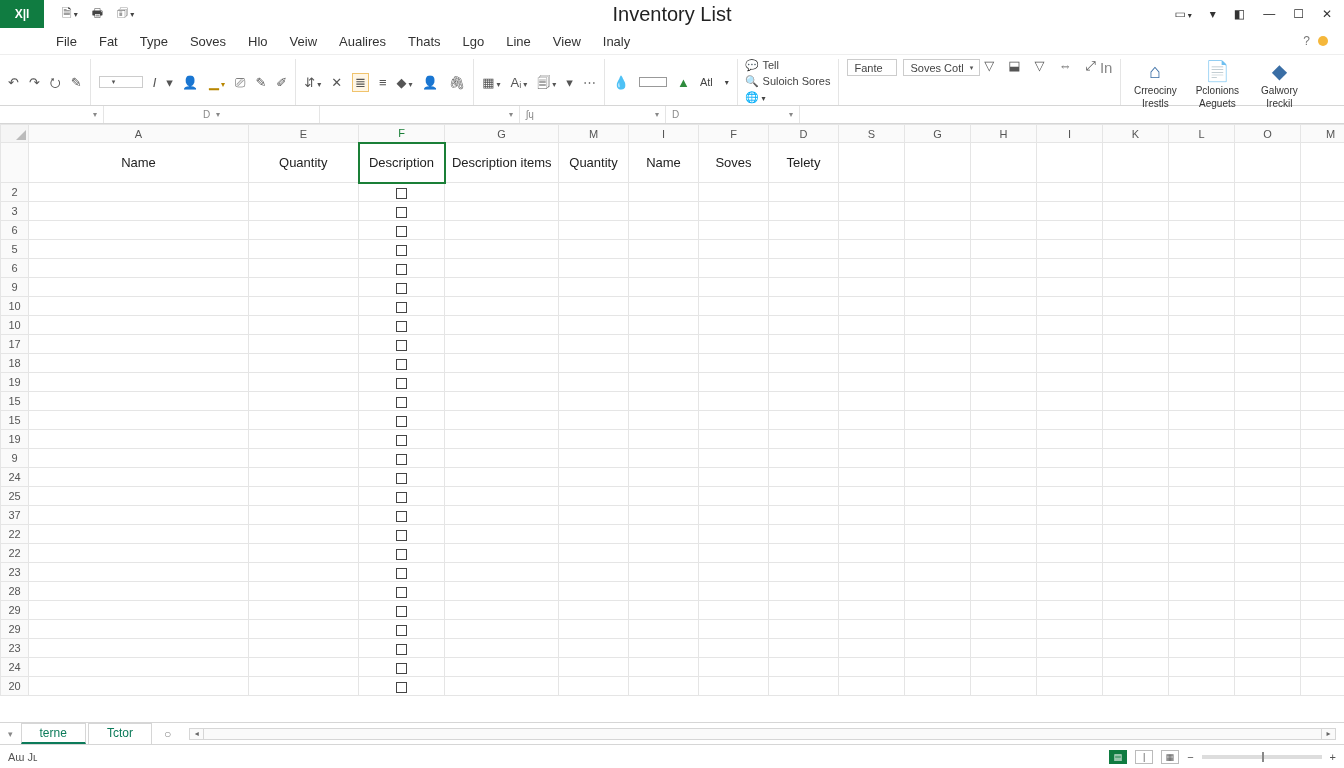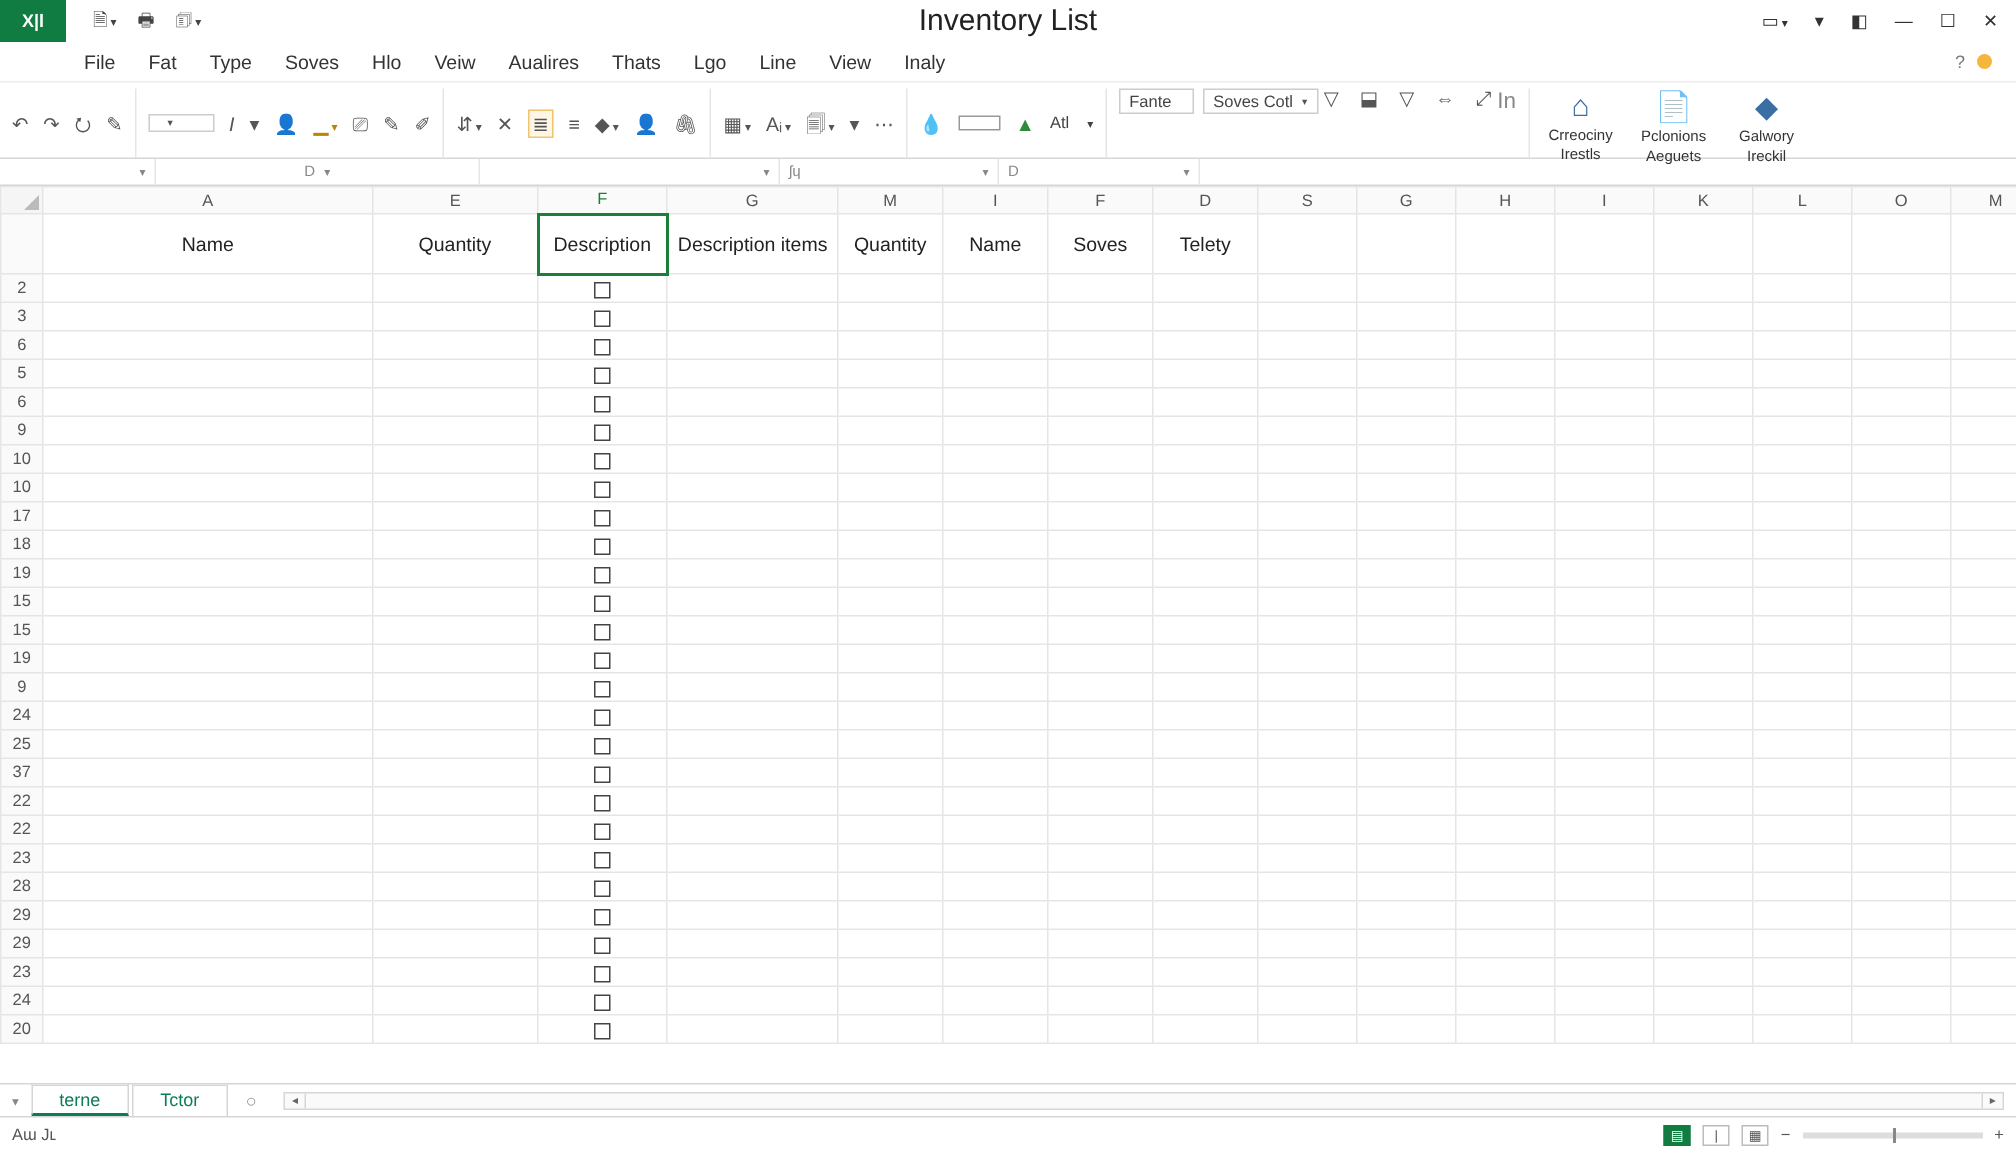--- a/index.html
+++ b/index.html
@@ -167,20 +167,27 @@
       <span class="ricon">⋯</span>
     </div>
   </div>
   <div class="rsec">
     <div class="ricons">
       <span class="ricon" style="color:#2a7ab0">💧</span>
       <span class="swatch"></span>
       <span class="ricon" style="color:#2e8b3d">▲</span>
       <span style="font-size:11px">Atl</span>
       <span class="caret">▾</span>
+    </div>
+  </div>
+  <div class="rsec">
+    <div style="display:flex;flex-direction:column;gap:3px">
+      <span style="font-size:11px;cursor:pointer">💬 <span>Tell</span></span>
+      <span style="font-size:11px;cursor:pointer">🔍 <span>Suloich Sores</span></span>
+      <span style="font-size:11px">🌐<span class="caret">▾</span></span>
     </div>
   </div>
   <div class="rsec">
     <div style="display:flex;gap:4px">
       <div style="display:flex;gap:6px">
         <span class="dropbox">
             <span>Fante</span>
           </span>
         <span class="dropbox">
             <span>Soves Cotl</span>

